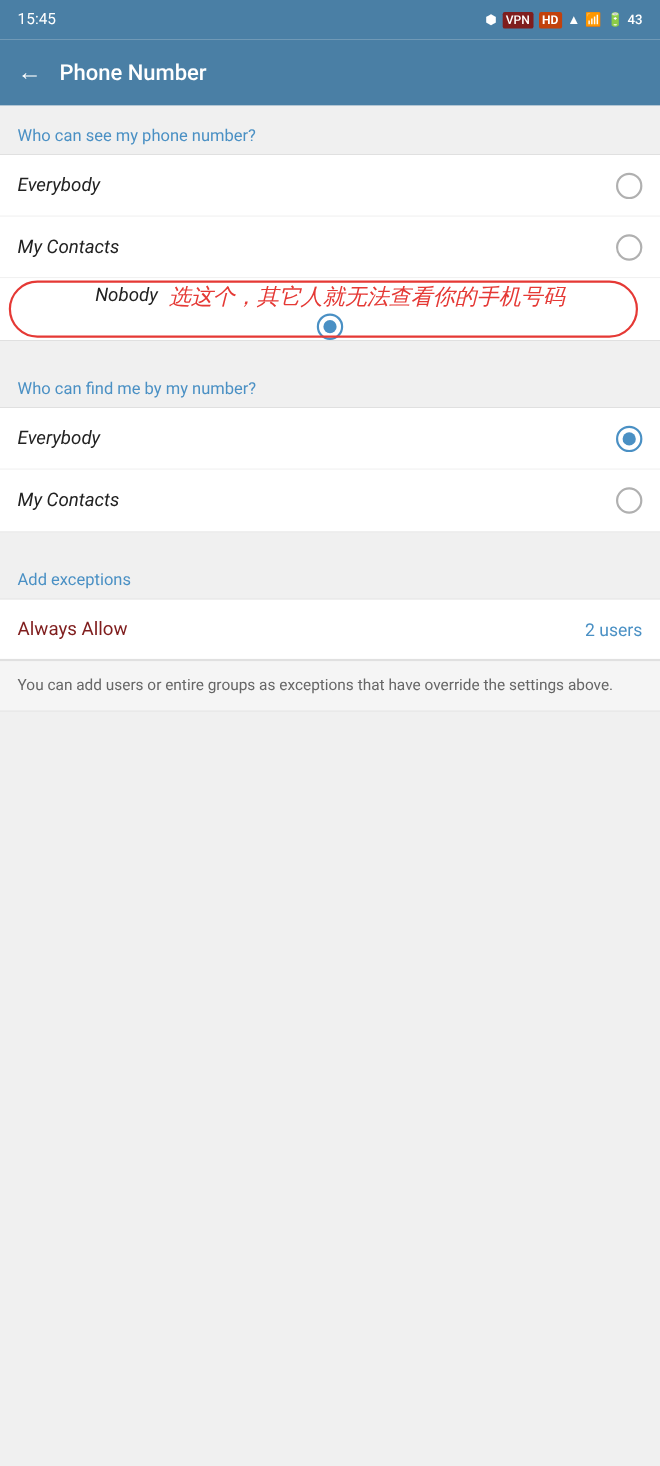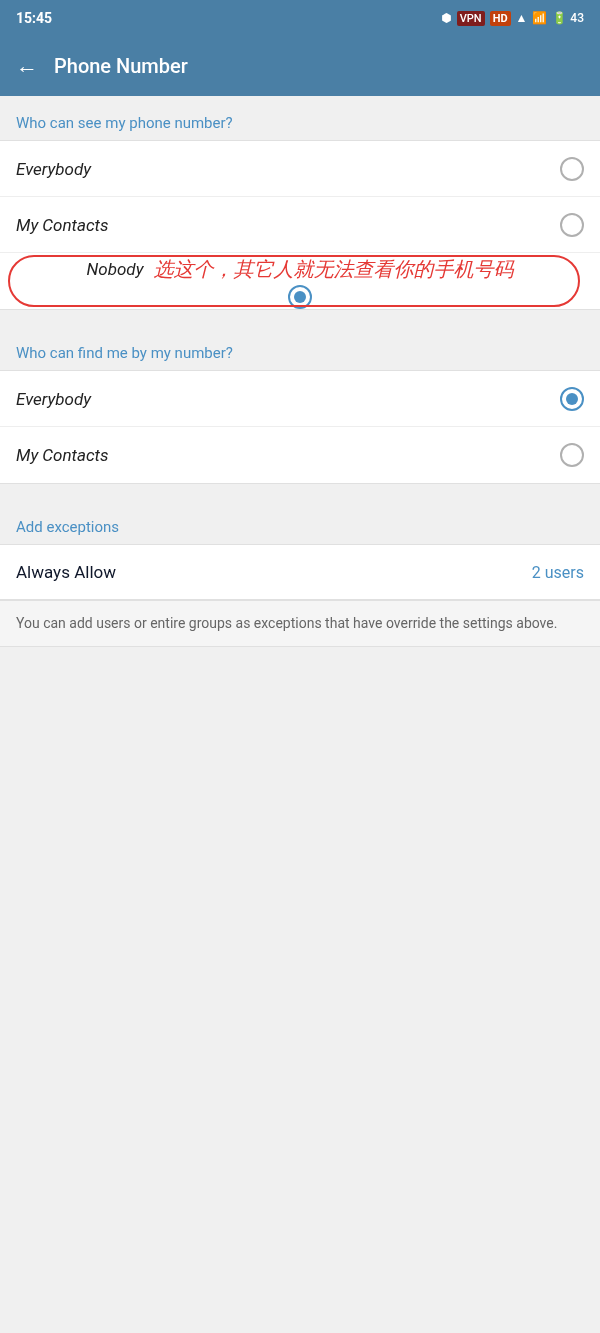--- a/index.html
+++ b/index.html
@@ -17,21 +17,21 @@
       background: #4a7fa5;
       height: 36px;
       display: flex;
       align-items: center;
       justify-content: space-between;
       padding: 0 16px;
       color: white;
       font-size: 14px;
       font-weight: 500;
     }
-    .status-bar-time { font-weight: 700; }
+    .status-bar-time { font-weight: 400; }
     .status-bar-icons { display: flex; align-items: center; gap: 5px; font-size: 12px; }
 
     
     .app-bar {
       background: #4a7fa5;
       height: 60px;
       display: flex;
       align-items: center;
       padding: 0 16px;
       gap: 16px;
@@ -156,21 +156,21 @@
       justify-content: space-between;
       padding: 0 16px;
       min-height: 56px;
       background: white;
       border-top: 1px solid #e0e0e0;
       border-bottom: 1px solid #e0e0e0;
       cursor: pointer;
     }
     .exceptions-label {
       font-size: 17px;
-      color: #0f172a;
+      color: #7f1d1d;
     }
     .exceptions-value {
       font-size: 16px;
       color: #4a90c4;
     }
 
     .spacer {
       height: 16px;
     }
   </style>

